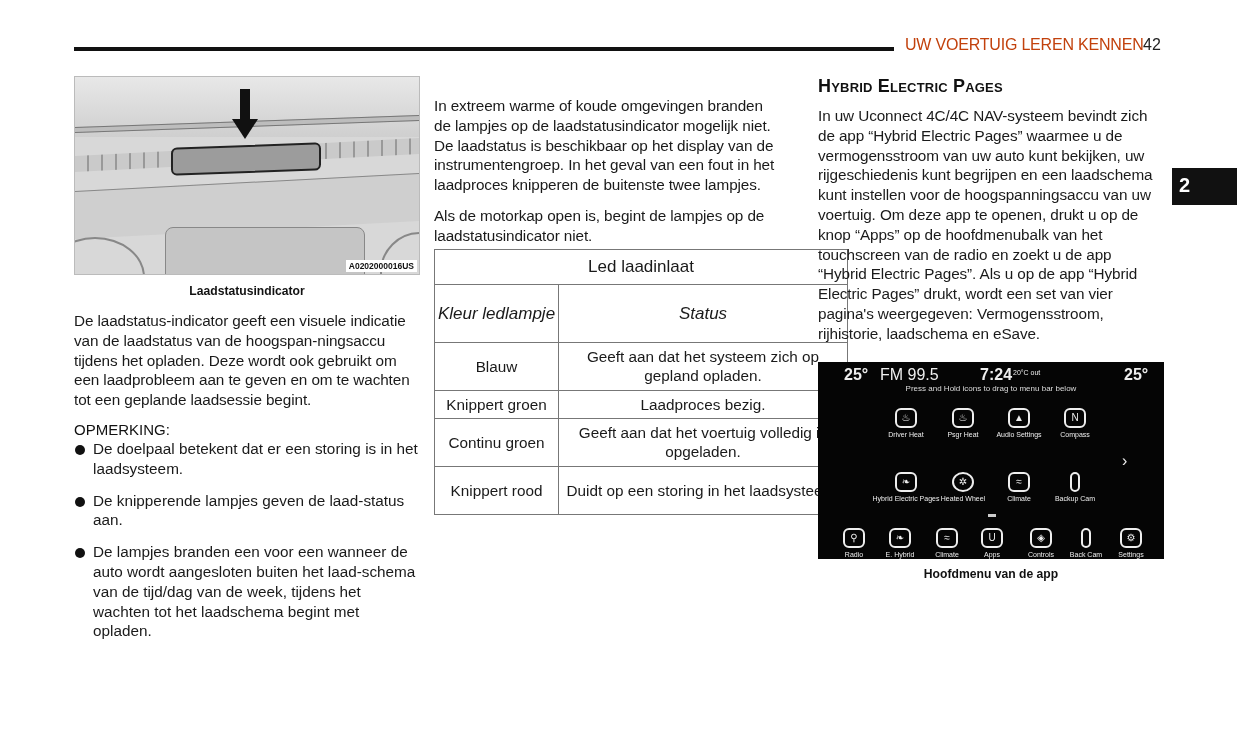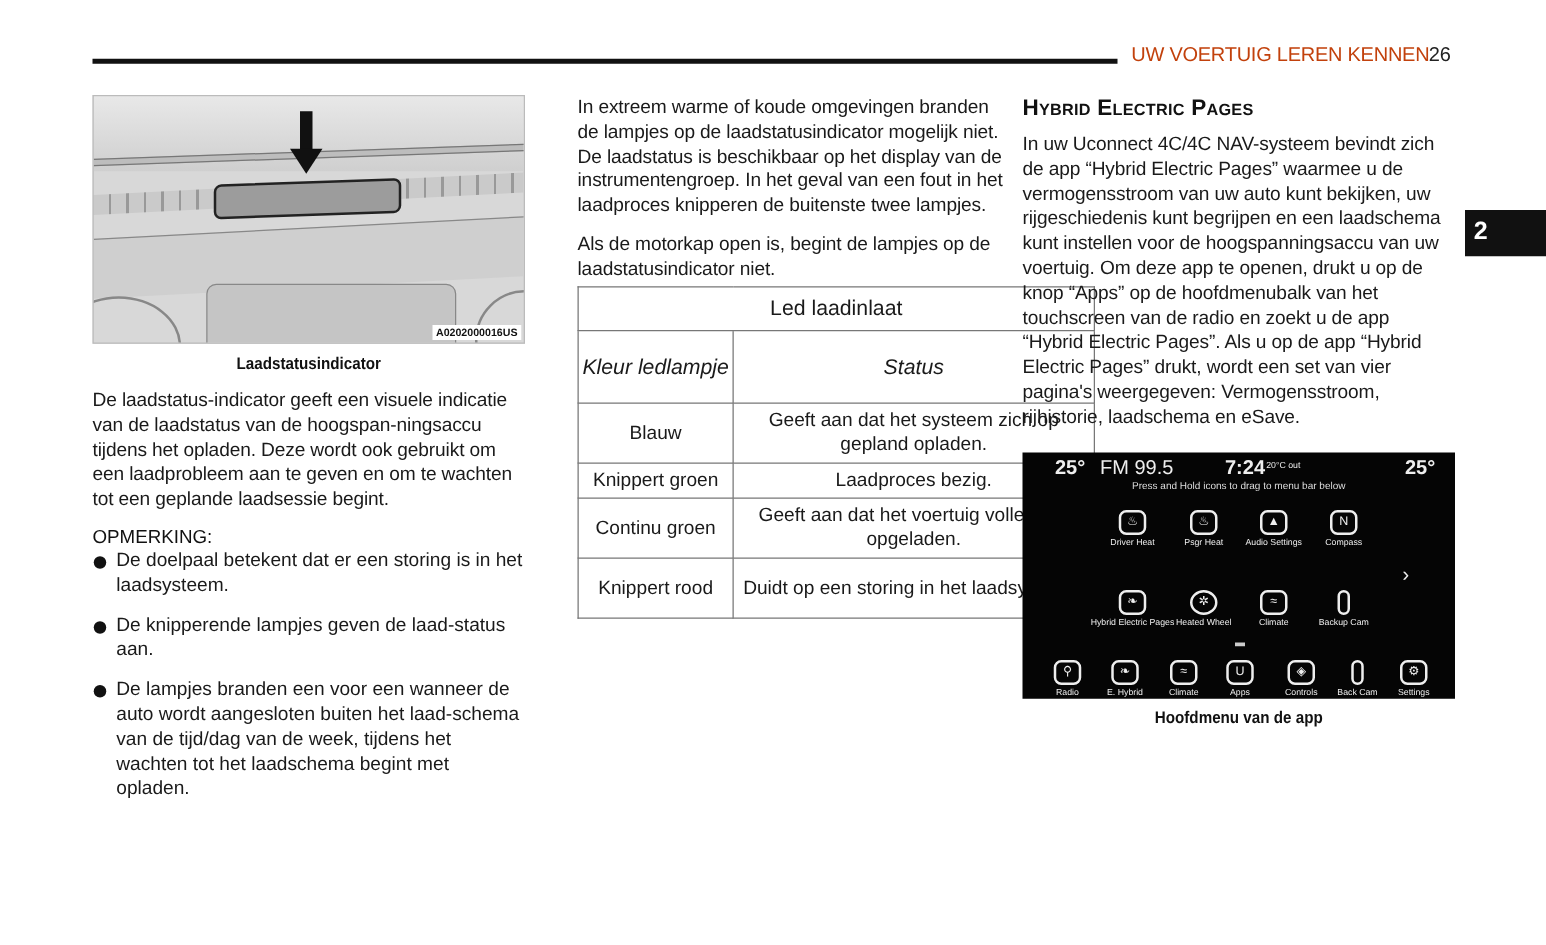--- a/index.html
+++ b/index.html
@@ -7,21 +7,21 @@
   body { position: relative; font-family: "Liberation Sans", sans-serif; color: #1a1a1a; }
 
   .header-rule { position: absolute; left: 74px; top: 47px; width: 820px; height: 4px; background: #111; }
   .header-title { position: absolute; left: 905px; top: 36px; font-size: 16px; color: #c2410c; letter-spacing: -0.2px; }
   .header-page { position: absolute; left: 1143px; top: 36px; font-size: 16px; color: #222; }
 
   .chapter-tab { position: absolute; left: 1172px; top: 168px; width: 65px; height: 37px; background: #111; color: #fff; font-weight: bold; font-size: 20px; padding: 6px 0 0 7px; }
 
   .col { position: absolute; top: 76px; }
   .col-left { left: 74px; width: 346px; }
-  .col-mid { left: 462px; width: 346px; }
+  .col-mid { left: 434px; width: 346px; margin-top: 20px; }
   .col-right { left: 818px; width: 346px; }
 
   p.body { font-size: 15.3px; line-height: 19.8px; color: #1a1a1a; letter-spacing: -0.1px; }
 
   
   .fig-left { position: relative; width: 346px; height: 199px; background: #d8d8d8; overflow: hidden; border: 1px solid #bbb; }
   .fig-left .dash-top { position: absolute; left: 0; top: 0; width: 100%; height: 60px; background: linear-gradient(#e8e8e8, #cfcfcf); }
   .fig-left .dash-line1 { position: absolute; left: 0; top: 44px; width: 100%; height: 6px; background: #bdbdbd; border-top: 1px solid #777; border-bottom: 1px solid #777; transform: skewY(-2deg); }
   .fig-left .vent-strip { position: absolute; left: 0; top: 70px; width: 100%; height: 16px; background: repeating-linear-gradient(90deg, #cacaca 0 12px, #999 12px 14px); transform: skewY(-3deg); }
   .fig-left .indicator { position: absolute; left: 96px; top: 68px; width: 150px; height: 28px; background: #9c9c9c; border: 2px solid #222; border-radius: 6px; transform: skewY(-2deg); }
@@ -61,21 +61,21 @@
   .hex { display: block; margin: 0 auto 3px; width: 22px; height: 20px; border: 2px solid #eee; border-radius: 6px; font-size: 10px; line-height: 16px; color: #eee; }
   .chevron { position: absolute; left: 304px; top: 90px; font-size: 16px; color: #eee; }
   .pager { position: absolute; left: 170px; top: 152px; width: 8px; height: 3px; background: #ccc; }
   .cap-right { margin-top: 7px; }
 </style>
 </head>
 <body>
 
 <div class="header-rule"></div>
 <div class="header-title">UW VOERTUIG LEREN KENNEN</div>
-<div class="header-page">26</div>
+<div class="header-page">42</div>
 <div class="chapter-tab">2</div>
 
 <div class="col col-left">
   <div class="fig-left">
     <div class="dash-top"></div>
     <div class="dash-line1"></div>
     <div class="vent-strip"></div>
     <div class="indicator"></div>
     <div class="arrow-shaft"></div>
     <div class="arrow-head"></div>

